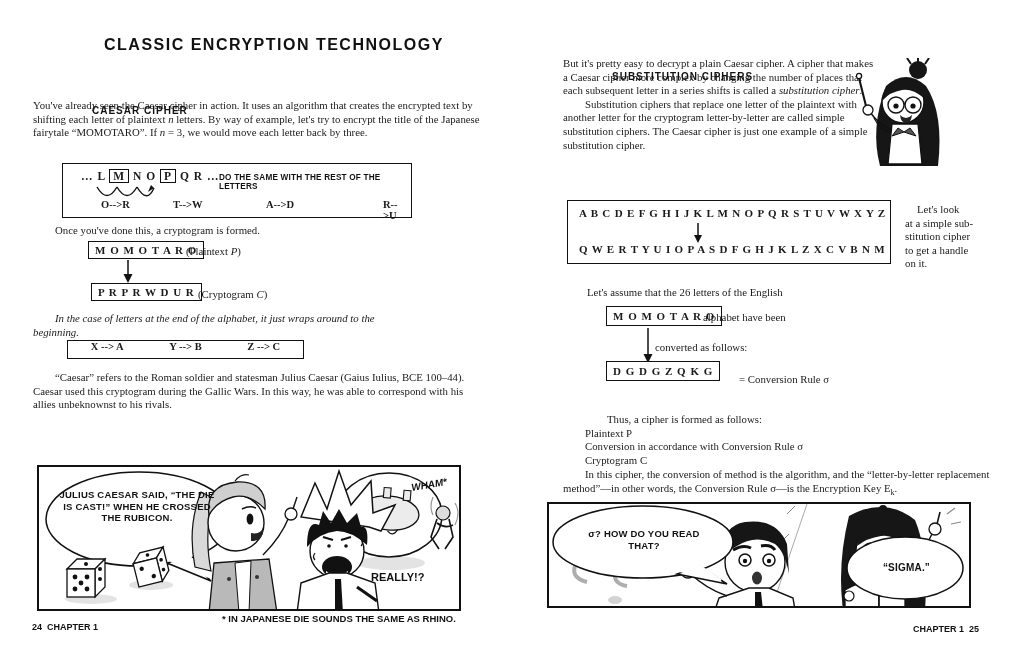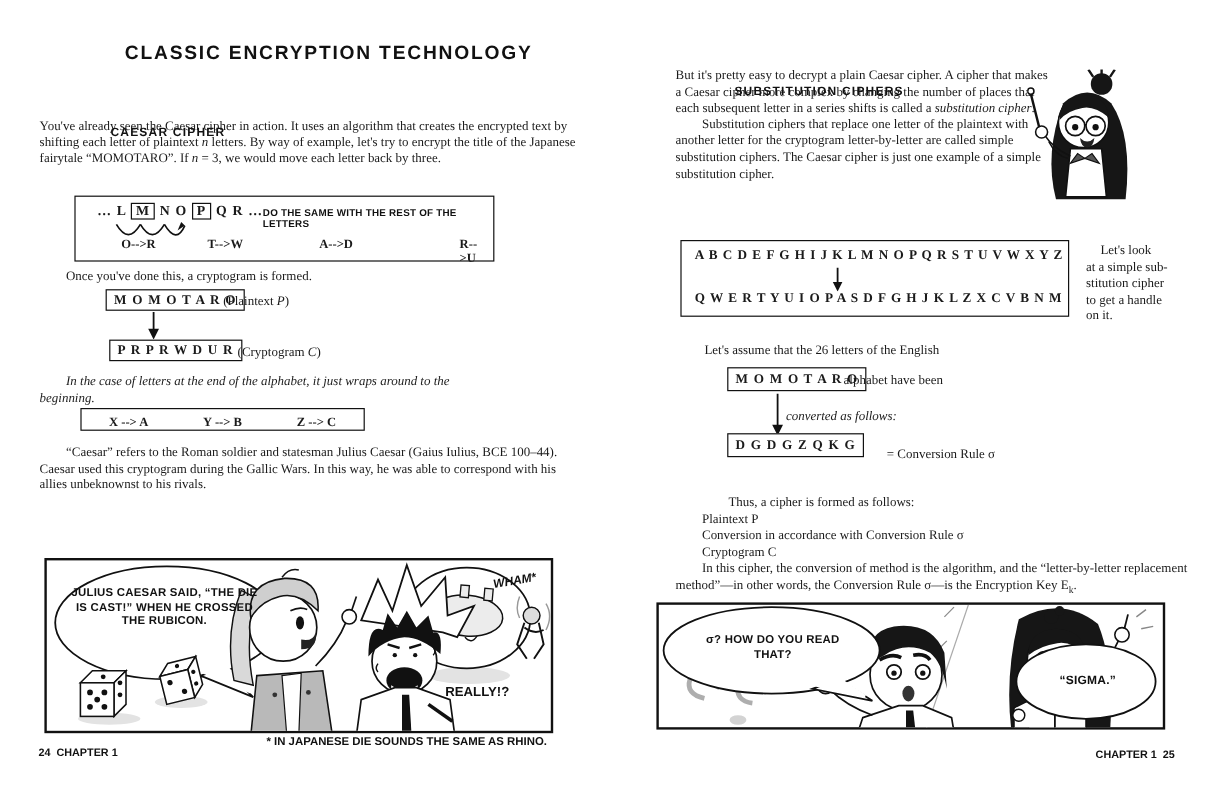--- a/index.html
+++ b/index.html
@@ -66,21 +66,21 @@
     <polygon points="7,23 2.5,14 11.5,14" fill="#111"></polygon>
   </svg>
 
   <div class="abs lettersbox" style="left:91px; top:283px;">P R P R W D U R</div>
   <div class="abs serif" style="left:198px; top:288px;">
     <span>(Cryptogram </span><span class="ital">C</span><span>)</span>
   </div>
 
   <p class="abs serif indent" style="left:33px; top:312px; width:348px;font-style:italic;">In the case of letters at the end of the alphabet, it just wraps around to the beginning.</p>
 
-  <div class="abs rulebox" style="left:67px; top:340px; width:237px; height:19px; display:flex; align-items:flex-end; justify-content:space-around; font-weight:700; font-size:10.5px;">
+  <div class="abs rulebox" style="left:67px; top:340px; width:237px; height:19px; display:flex; align-items:flex-start; justify-content:space-around; font-weight:700; font-size:10.5px;">
     <span>X --&gt; A</span>
     <span>Y --&gt; B</span>
     <span>Z --&gt; C</span>
   </div>
 
   <p class="abs serif indent" style="left:33px; top:371px; width:438px;">“Caesar” refers to the Roman soldier and statesman Julius Caesar (Gaius Iulius, BCE 100–44). Caesar used this cryptogram during the Gallic Wars. In this way, he was able to correspond with his allies unbeknownst to his rivals.</p>
 
   <div class="abs panel" style="left:37px; top:465px; width:424px; height:146px;">
     <svg width="424" height="146" viewBox="0 0 424 146">
 
@@ -226,21 +226,21 @@
 
   <div class="abs serif" style="left:587px; top:286px;">Let's assume that the 26 letters of the English</div>
 
   <div class="abs lettersbox" style="left:606px; top:306px; padding:3px 6px;">M O M O T A R O</div>
   <div class="abs serif" style="left:703px; top:311px;">alphabet have been</div>
 
   <svg class="abs" style="left:641px; top:328px;" width="14" height="35" viewBox="0 0 14 35">
     <line x1="7" y1="0" x2="7" y2="27" stroke="#111" stroke-width="1.5"></line>
     <polygon points="7,35 2.5,26 11.5,26" fill="#111"></polygon>
   </svg>
-  <div class="abs serif" style="left:655px; top:341px;font-style:italic;">converted as follows:</div>
+  <div class="abs serif" style="left:655px; top:341px;">converted as follows:</div>
 
   <div class="abs lettersbox" style="left:606px; top:361px; padding:3px 6px;">D G D G Z Q K G</div>
   <div class="abs serif" style="left:707px; top:373px;margin-left:32px;">= Conversion Rule σ</div>
 
   <div class="abs serif" style="left:585px; top:413px; width:410px;">
     <div class="indent">Thus, a cipher is formed as follows:</div>
     <div>Plaintext P</div>
     <div>Conversion in accordance with Conversion Rule σ</div>
     <div>Cryptogram  C</div>
   </div>

